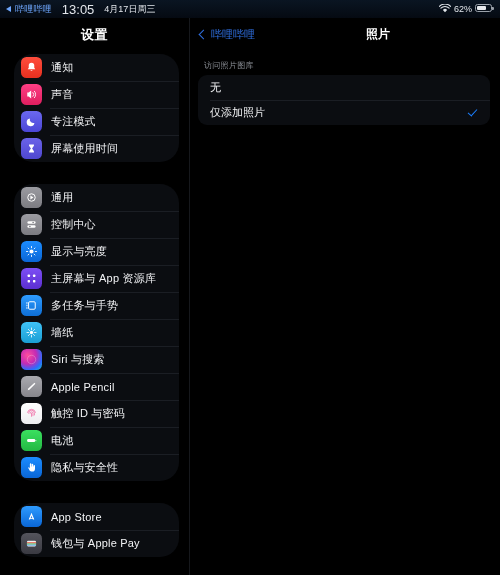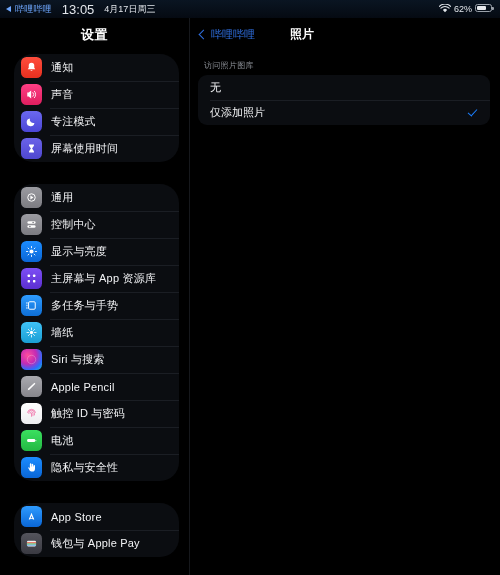--- a/index.html
+++ b/index.html
@@ -175,21 +175,21 @@
     border-bottom: 1.6px solid #2f6fe0;
     transform: rotate(45deg);
     display: inline-block;
     margin-right: 1px;
   }
   .back-label { color: #2f6fe0; font-size: 11px; }
   .detail-title-wrap {
     position: absolute;
     left: 100px;
     width: 100px;
-    text-align: left;
+    text-align: right;
     font-size: 12px;
     font-weight: bold;
     color: #ffffff;
   }
   .section-header {
     font-size: 8px;
     color: #8b8f96;
     padding: 10px 12px 4px 14px;
     letter-spacing: .3px;
   }

